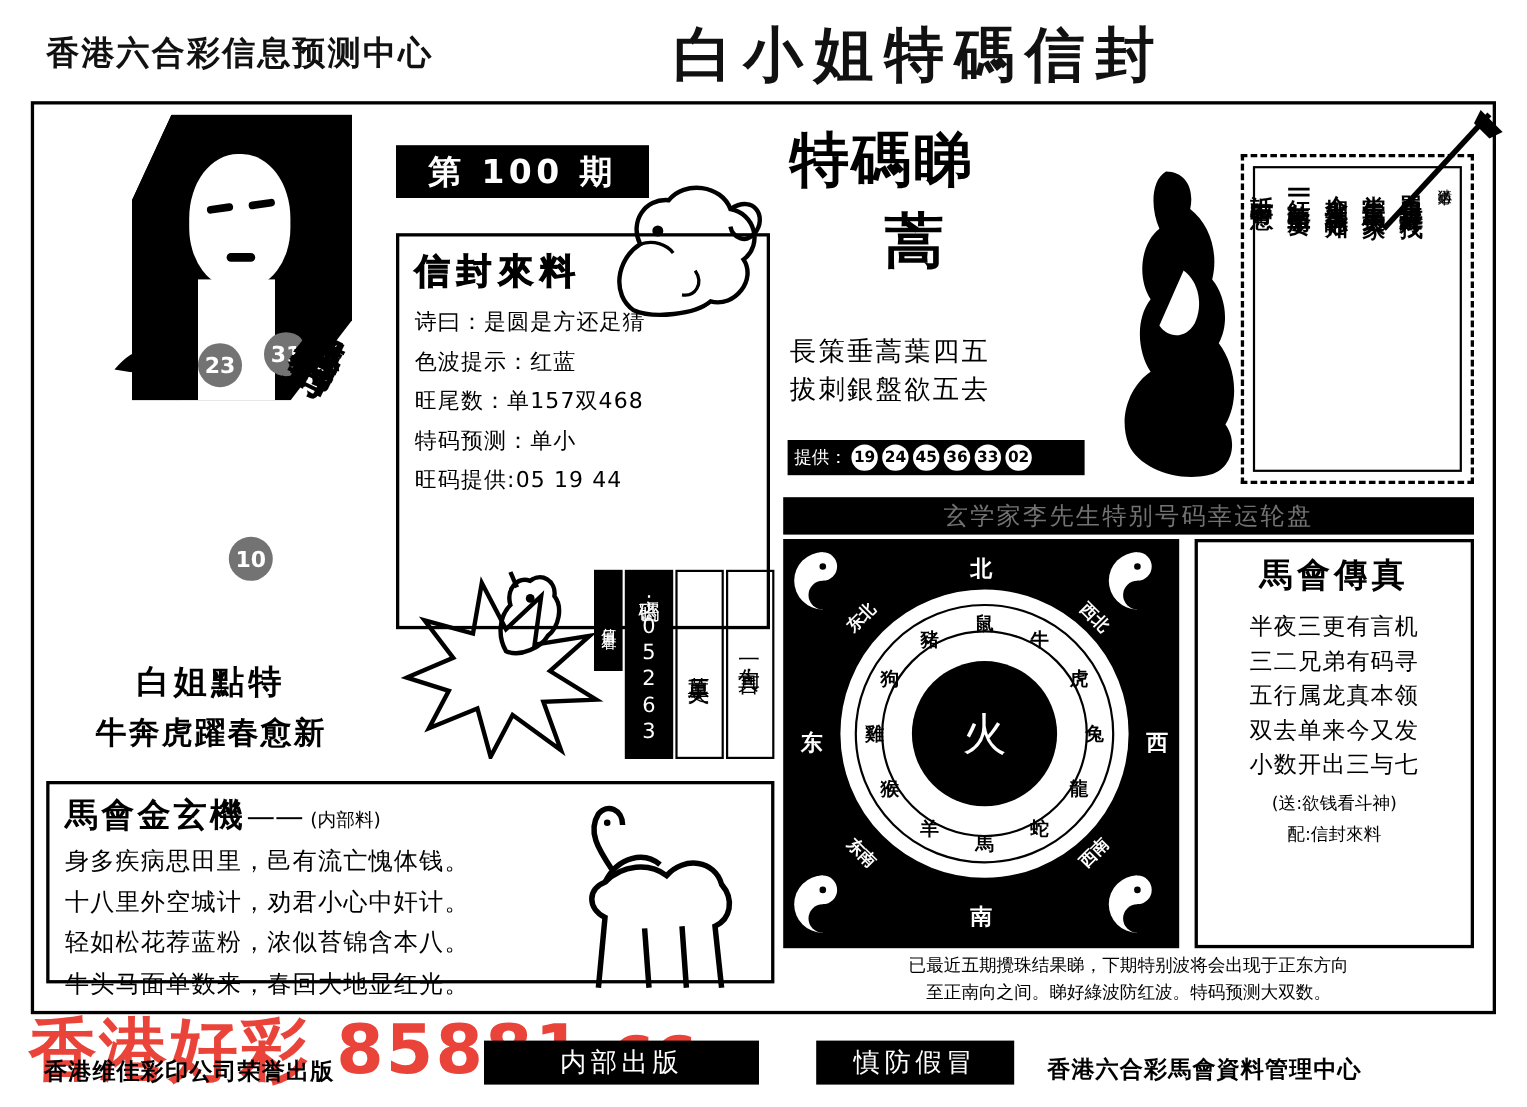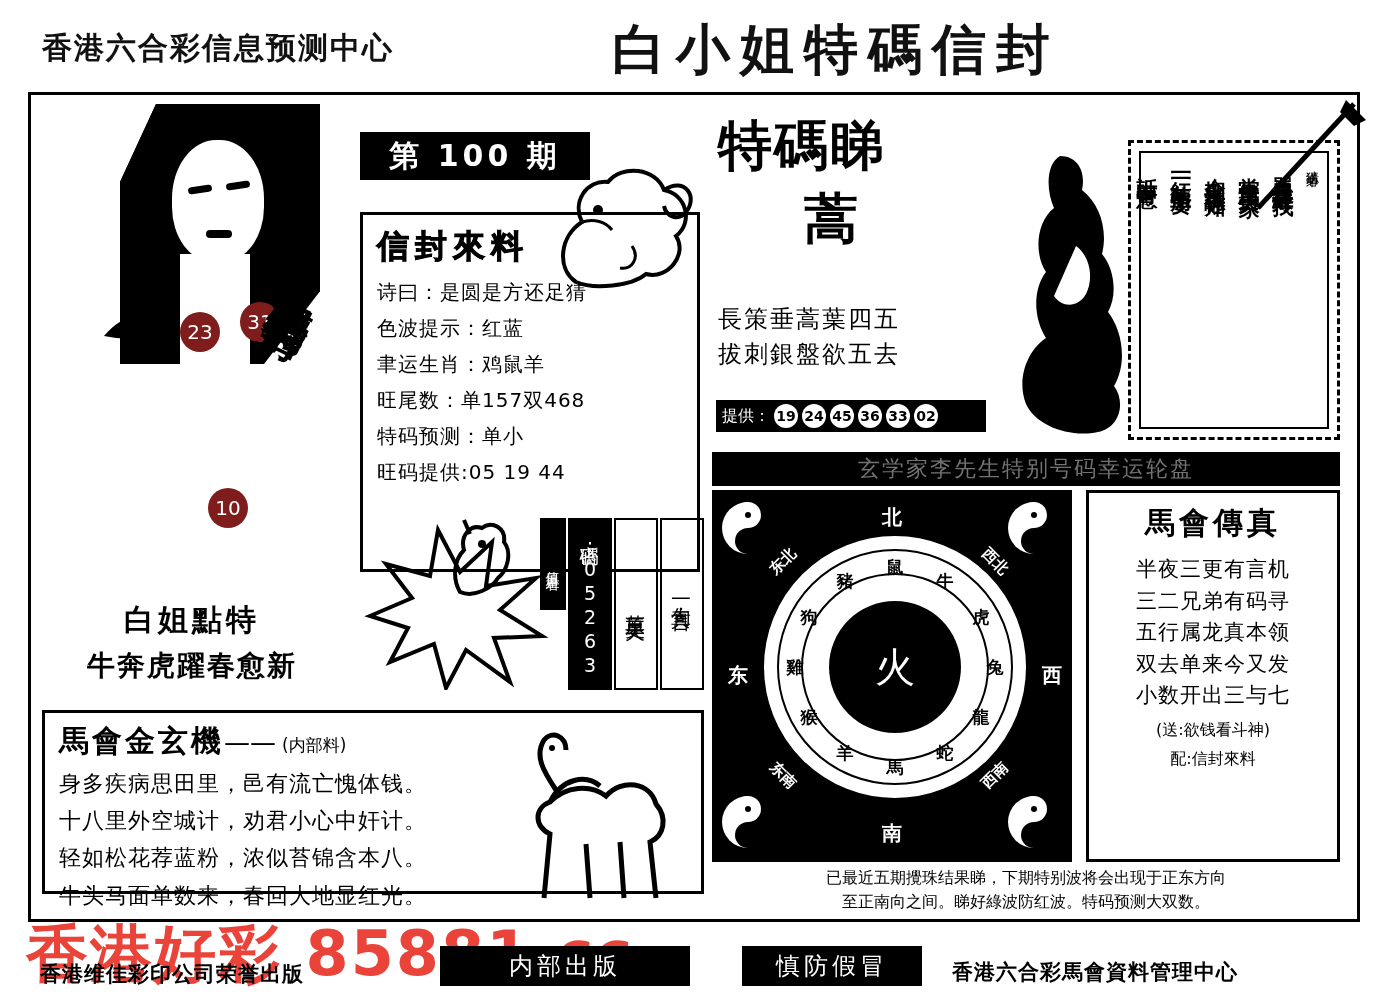--- a/index.html
+++ b/index.html
@@ -21,21 +21,21 @@
   #lady-photo{left:120px;top:104px;width:200px;height:260px;background:
      radial-gradient(ellipse at 45% 30%, #fff 0 22%, #000 23% 100%);
      clip-path:polygon(18% 0,100% 0,100% 72%,72% 100%,0 100%,0 30%);}
   #lady-photo .hair{position:absolute;inset:0;background:#000;clip-path:polygon(10% 0,100% 0,100% 40%,78% 30%,60% 62%,40% 55%,22% 100%,0 100%,0 12%);}
   #lady-photo .face{position:absolute;left:52px;top:36px;width:92px;height:122px;background:#fff;border-radius:48% 48% 45% 45%;}
   #lady-photo .eye1{position:absolute;left:68px;top:82px;width:24px;height:7px;background:#000;border-radius:4px;transform:rotate(-8deg);}
   #lady-photo .eye2{position:absolute;left:106px;top:78px;width:24px;height:7px;background:#000;border-radius:4px;transform:rotate(-8deg);}
   #lady-photo .lip{position:absolute;left:86px;top:126px;width:26px;height:8px;background:#000;border-radius:6px;}
   #lady-photo .neck{position:absolute;left:60px;top:150px;width:70px;height:110px;background:#fff;}
 
-  .ball{border-radius:50%;background:#7f1d1d;color:#fff;display:flex;align-items:center;justify-content:center;font-weight:normal;}
+  .ball{border-radius:50%;background:#737373;color:#fff;display:flex;align-items:center;justify-content:center;font-weight:bold;}
   #ball23{left:180px;top:312px;width:40px;height:40px;font-size:20px;}
   #ball31{left:240px;top:302px;width:40px;height:40px;font-size:20px;}
   #ball10{left:208px;top:488px;width:40px;height:40px;font-size:20px;}
 
   #vert-title{left:292px;top:252px;font-size:44px;font-weight:bold;color:#000;
       transform:rotate(26deg);transform-origin:left top;letter-spacing:4px;
       font-family:"DejaVu Serif",serif;}
   #vert-title span{display:block;}
 
   #slogan{left:42px;top:600px;width:300px;}
@@ -171,23 +171,20 @@
     <path d="M96 96 C104 108 96 120 84 118" fill="none" stroke="#000" stroke-width="3"></path>
   </svg>
 
   <div class="abs" id="letterbox">
     <h3>信封來料</h3>
     <div class="row">
       <span>诗曰：</span><span>是圆是方还足猜</span>
     </div>
     <div class="row">
       <span>色波提示：</span><span>红蓝</span>
-    </div>
-    <div class="row">
-      <span>聿运生肖：</span><span>鸡鼠羊</span>
     </div>
     <div class="row">
       <span>旺尾数：</span><span>单157双468</span>
     </div>
     <div class="row">
       <span>特码预测：</span><span>单小</span>
     </div>
     <div class="row">
       <span>旺码提供:</span><span>05  19  44</span>
     </div>

